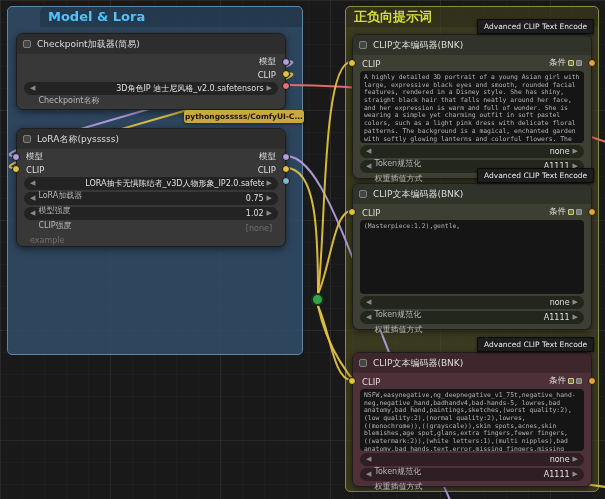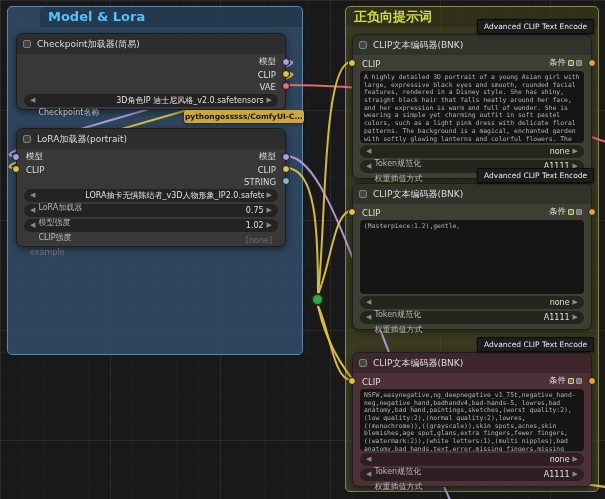--- a/index.html
+++ b/index.html
@@ -100,52 +100,45 @@
       <span class="collapse-icon"></span>
       <span class="node-title">Checkpoint加载器(简易)</span>
     </div>
     <div class="rows">
       <div class="srow">
           <span class="right">模型</span>
         </div>
       <div class="srow">
           <span class="right">CLIP</span>
         </div>
-      <div class="srow">
-          <span class="right">VAE</span>
-        </div>
     </div>
     <div class="widget">
       <span class="warrow">◀</span>
       <span class="wlabel">Checkpoint名称</span>
       <span class="wvalue">3D角色IP 迪士尼风格_v2.0.safetensors</span>
       <span class="warrow">▶</span>
     </div>
     <span class="port" style="right: -5px; top: 24px; background: rgb(179, 157, 219);"></span>
     <span class="port" style="right: -5px; top: 36px; background: rgb(224, 194, 62);"></span>
     <span class="port" style="right: -5px; top: 48px; background: rgb(238, 110, 110);"></span>
   </div>
 
   <div class="node" style="left:16px;top:128px;width:270px;height:119px">
     <div class="node-header">
       <span class="collapse-icon"></span>
-      <span class="node-title">LoRA加载器(portrait)</span>
+      <span class="node-title">LoRA名称(pysssss)</span>
     </div>
     <div class="rows">
       <div class="srow">
         <span class="left">模型</span>
         <span class="right">模型</span>
       </div>
       <div class="srow">
         <span class="left">CLIP</span>
         <span class="right">CLIP</span>
-      </div>
-      <div class="srow">
-        <span class="left"></span>
-        <span class="right">STRING</span>
       </div>
     </div>
     <div class="widget">
       <span class="warrow">◀</span>
       <span class="wlabel">LoRA加载器</span>
       <span class="wvalue">LORA抽卡无惧陈结者_v3D人物形象_IP2.0.safetensors</span>
       <span class="warrow">▶</span>
     </div>
     <div class="widget">
       <span class="warrow">◀</span>

